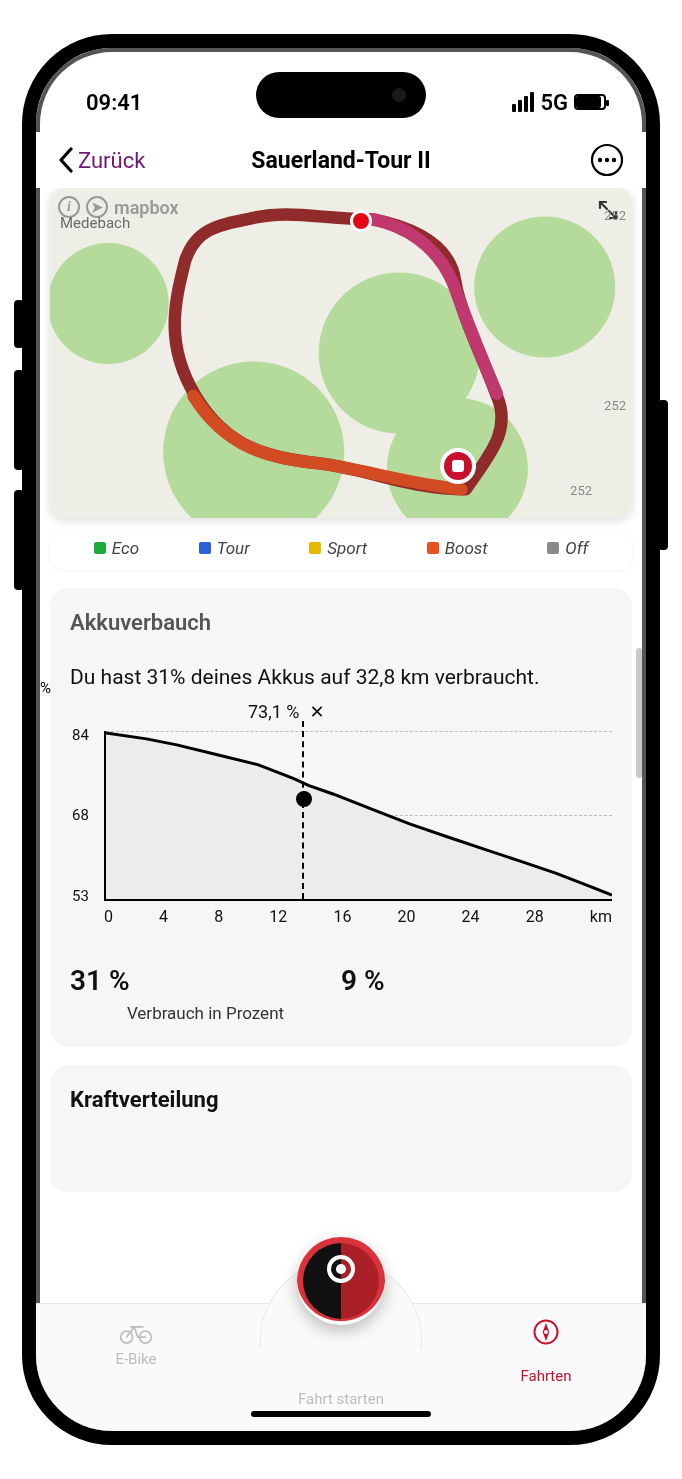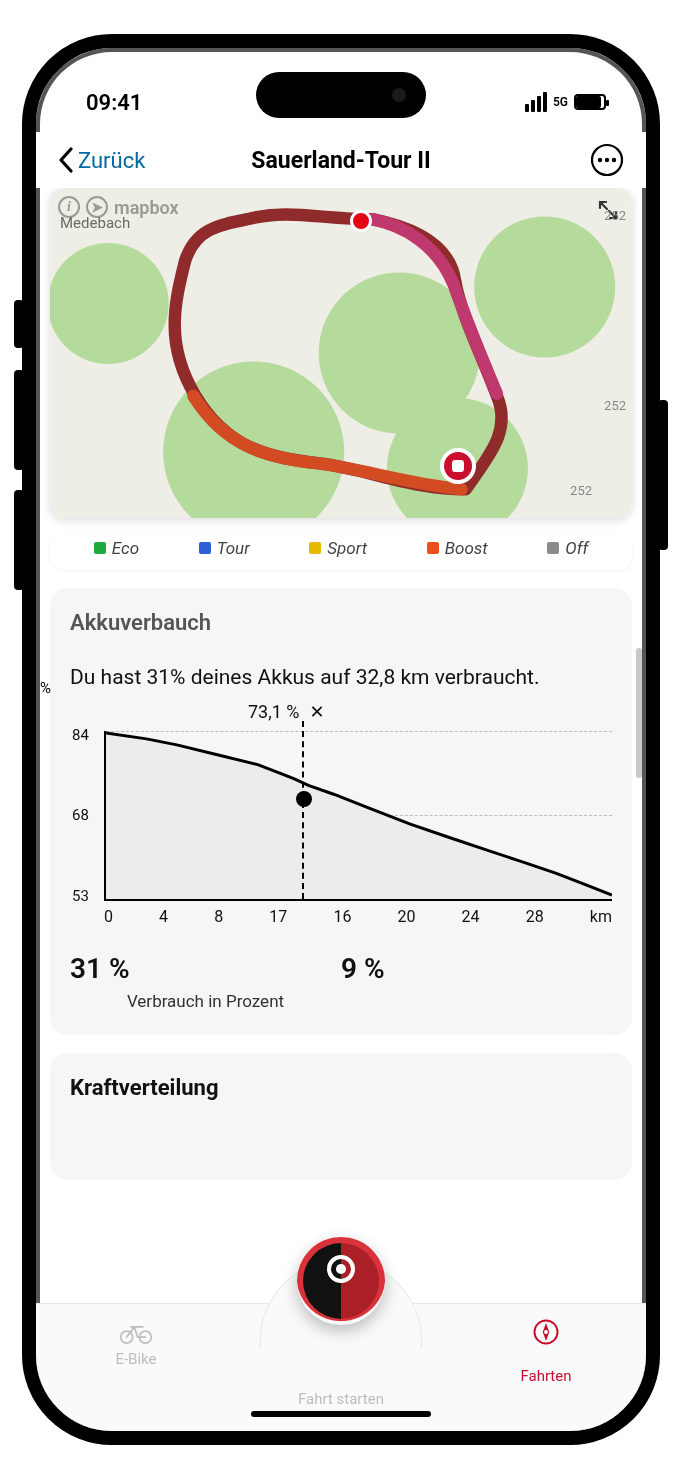--- a/index.html
+++ b/index.html
@@ -46,33 +46,33 @@
     font-size: 22px; font-weight: 600; color:#000;
     z-index: 40;
   }
   .status-right { display:flex; align-items:center; gap:6px; }
   .sig-bars { display:flex; align-items:flex-end; gap:2px; }
   .sig-bars span { width:4px; background:#000; border-radius:1px; }
   .sig-bars span:nth-child(1){height:8px;}
   .sig-bars span:nth-child(2){height:12px;}
   .sig-bars span:nth-child(3){height:16px;}
   .sig-bars span:nth-child(4){height:20px;}
-  .net-label { font-size:12px; font-weight:600; }
+  .net-label { font-size:22px; font-weight:600; }
   .battery { width:32px; height:16px; border:2px solid #000; border-radius:4px; position:relative; }
   .battery::after { content:""; position:absolute; right:-5px; top:4px; width:3px; height:6px; background:#000; border-radius:1px;}
   .battery i { display:block; background:#000; height:100%; width:90%; border-radius:2px;}
 
   .nav-bar {
     position:absolute; top:84px; left:0; right:0; height:56px;
     display:flex; align-items:center; justify-content:space-between;
     padding: 0 22px;
     z-index:40;
     background:#fff;
   }
-  .back-btn { display:flex; align-items:flex-end; gap:4px; font-size:22px; font-weight:400; color:#0369a1; }
+  .back-btn { display:flex; align-items:flex-end; gap:4px; font-size:22px; font-weight:400; color:#701a75; }
   .back-btn svg { width:16px; height:26px; }
   .nav-title { position:absolute; left:50%; transform:translateX(-50%); font-size:23px; font-weight:700; color:#000; }
   .more-btn { width:34px; height:34px; }
 
   .content {
     position:absolute; top:140px; left:0; right:0; bottom:0;
     overflow:hidden;
     padding: 0 14px;
   }
 
@@ -139,21 +139,21 @@
     background:#f6f6f4;
   }
   .grid-line { position:absolute; left:0; right:0; border-top:1.5px dashed #bbb; }
   .yl { position:absolute; left:-34px; font-size:15px; color:#111; transform:translateY(-50%); }
   .yunit { position:absolute; left:-30px; top:-22px; font-size:15px; }
   .chart-svg { position:absolute; inset:0; width:100%; height:100%; }
   .cursor-line { position:absolute; top:-10px; bottom:0; left:196px; border-left:2px dashed #000; }
   .cursor-dot { position:absolute; left:190px; top:60px; width:16px;height:16px;background:#000;border-radius:50%; }
   .xaxis { display:flex; justify-content:space-between; font-size:16px; color:#111; margin-top:6px;}
 
-  .stats-row { display:flex; margin-top:26px; }
+  .stats-row { display:flex; margin-top:38px; }
   .stat { flex:1; }
   .stat .val { font-size:28px; font-weight:600; color:#111; }
   .stat .lbl { font-size:17px; color:#333; margin-top:6px;text-align:center; }
 
   .card2-title { font-size:22px; font-weight:700; color:#111; }
 
   .scroll-indicator {
     position:absolute; right:4px; top:460px; width:6px; height:130px;
     background:#c9c9c9; border-radius:3px;
   }
@@ -312,21 +312,21 @@
             <path d="M0 2 L40 8 L70 14 L110 24 L150 34 L185 48 L200 55 L225 64 L260 78 L300 94 L340 108 L375 120 L410 132 L445 144 L475 156 L500 166 L500 170 L0 170 Z" fill="#ececea"></path>
             <path d="M0 2 L40 8 L70 14 L110 24 L150 34 L185 48 L200 55 L225 64 L260 78 L300 94 L340 108 L375 120 L410 132 L445 144 L475 156 L500 166" fill="none" stroke="#000" stroke-width="3"></path>
           </svg>
           <div class="cursor-line"></div>
           <div class="cursor-dot"></div>
         </div>
         <div class="xaxis">
           <span>0</span>
           <span>4</span>
           <span>8</span>
-          <span>17</span>
+          <span>12</span>
           <span>16</span>
           <span>20</span>
           <span>24</span>
           <span>28</span>
           <span>km</span>
         </div>
       </div>
 
       <div class="stats-row">
         <div class="stat">

